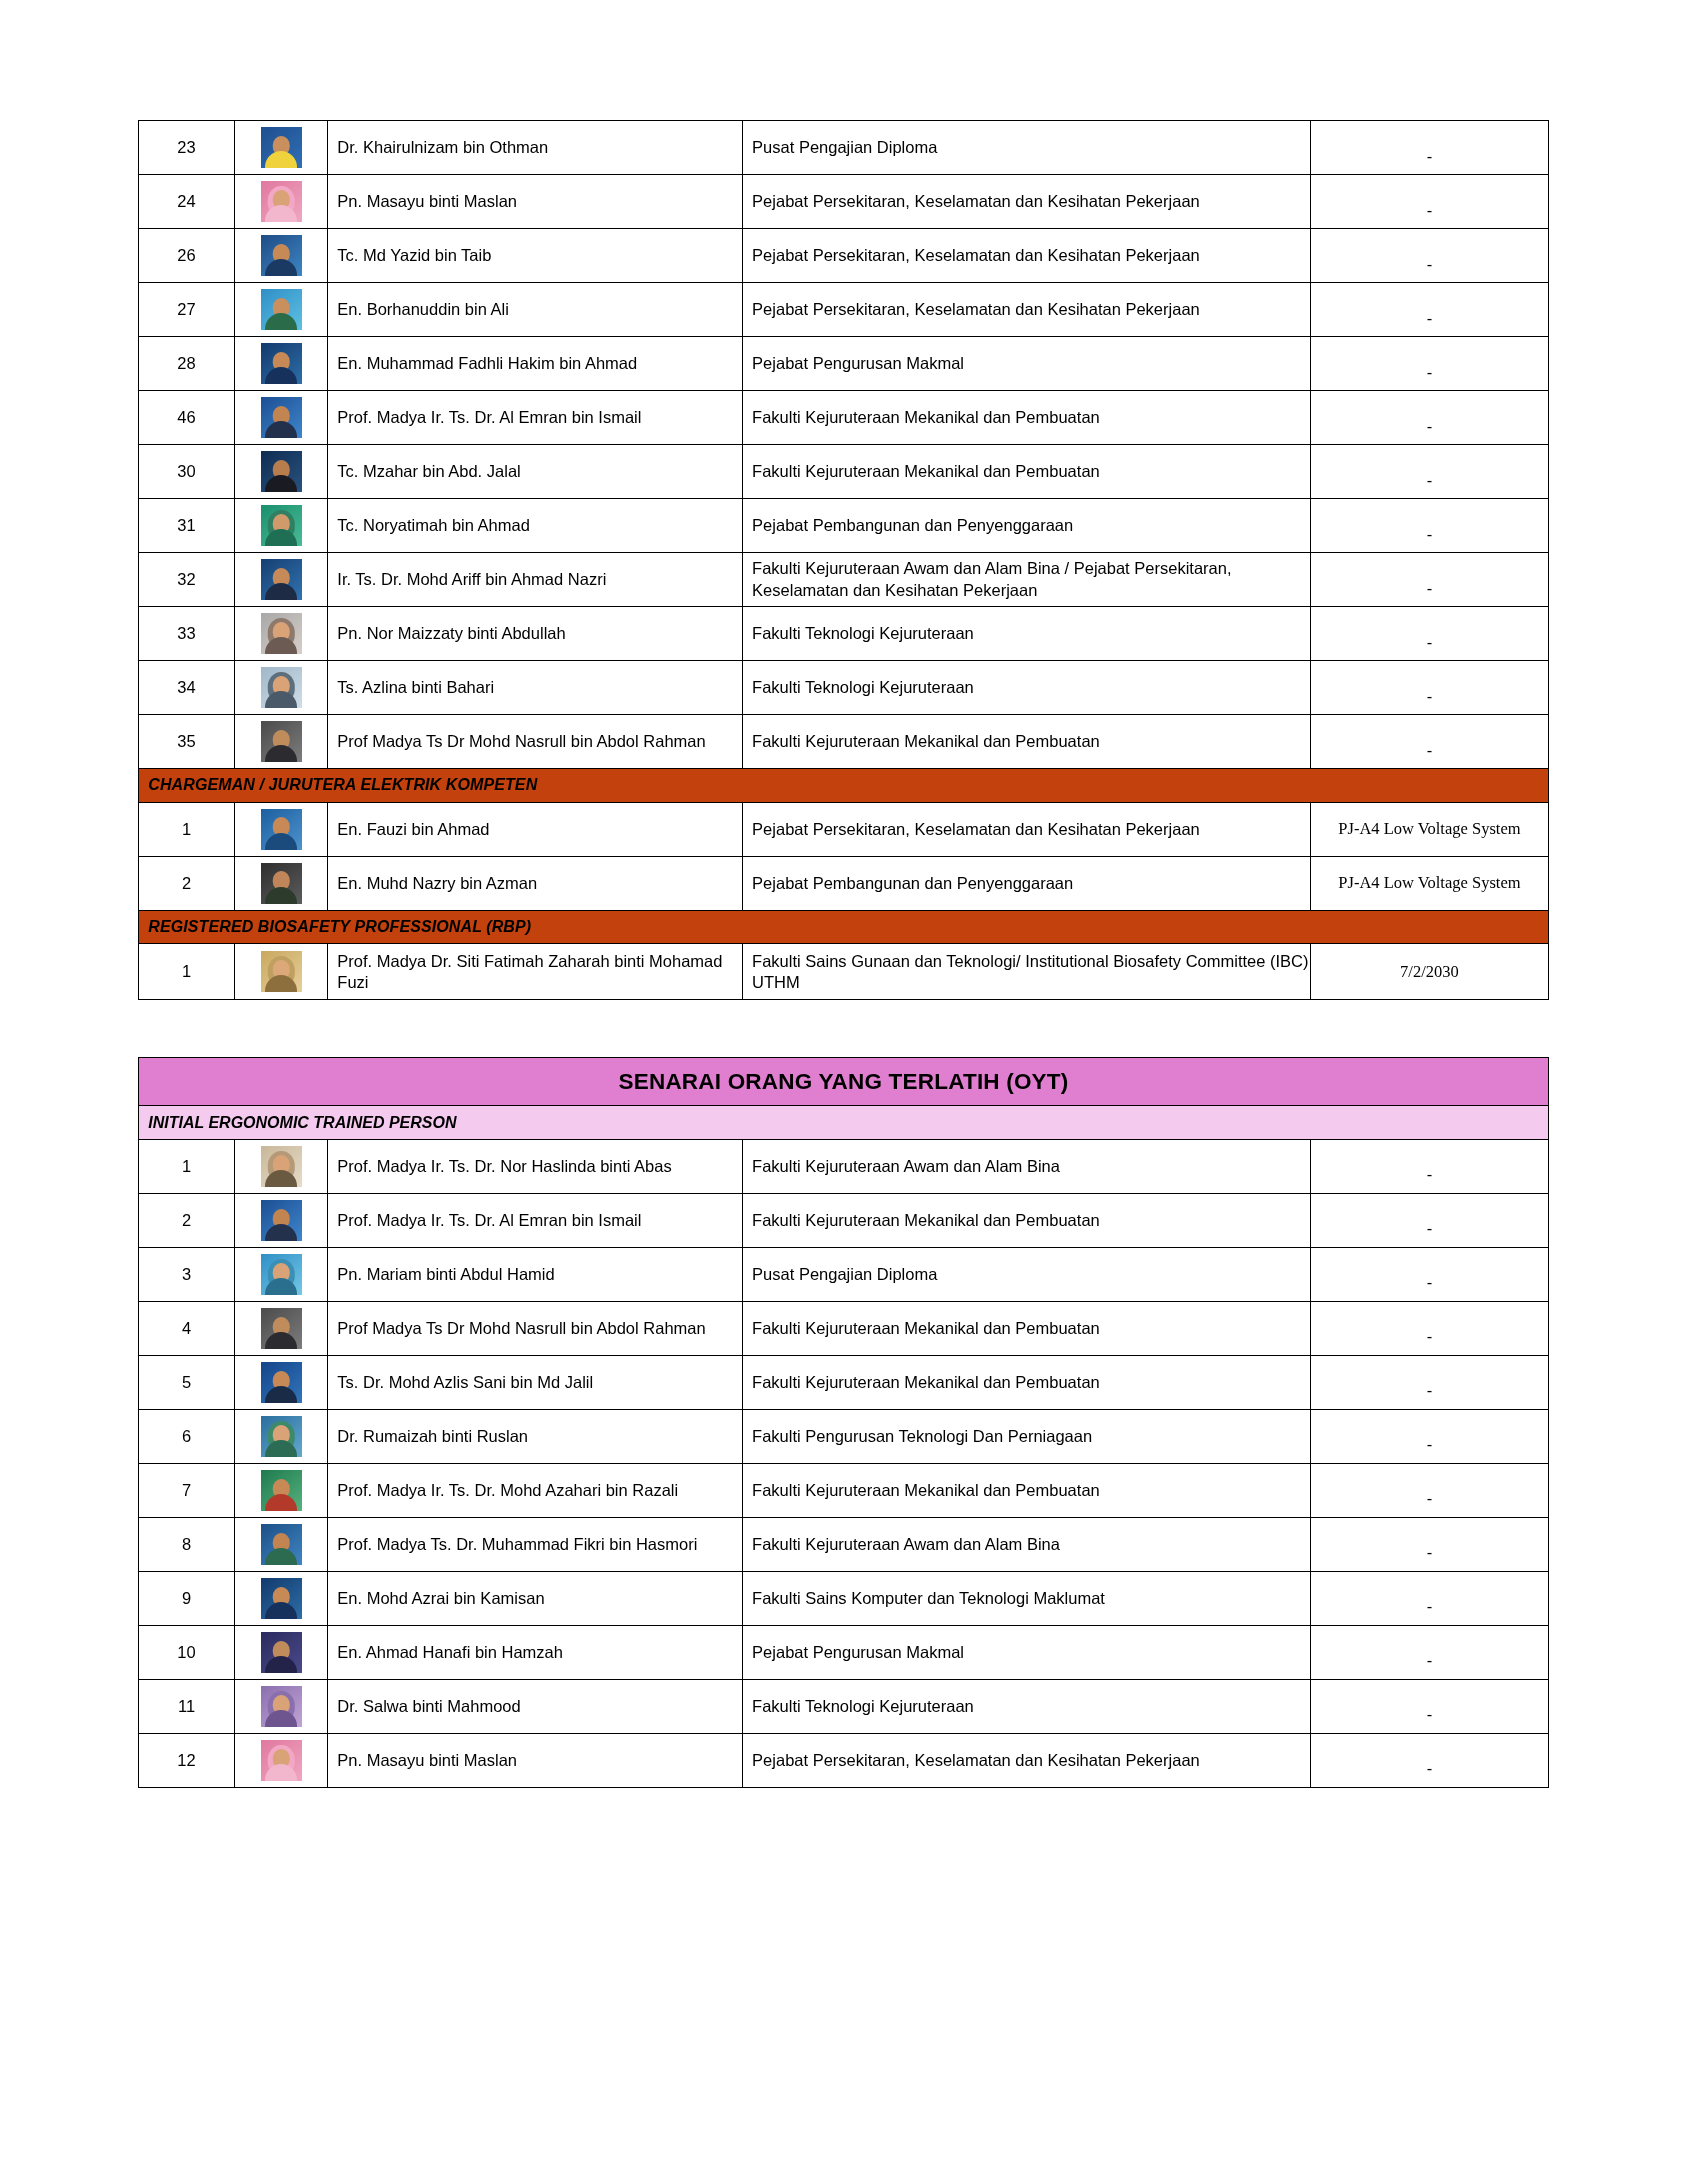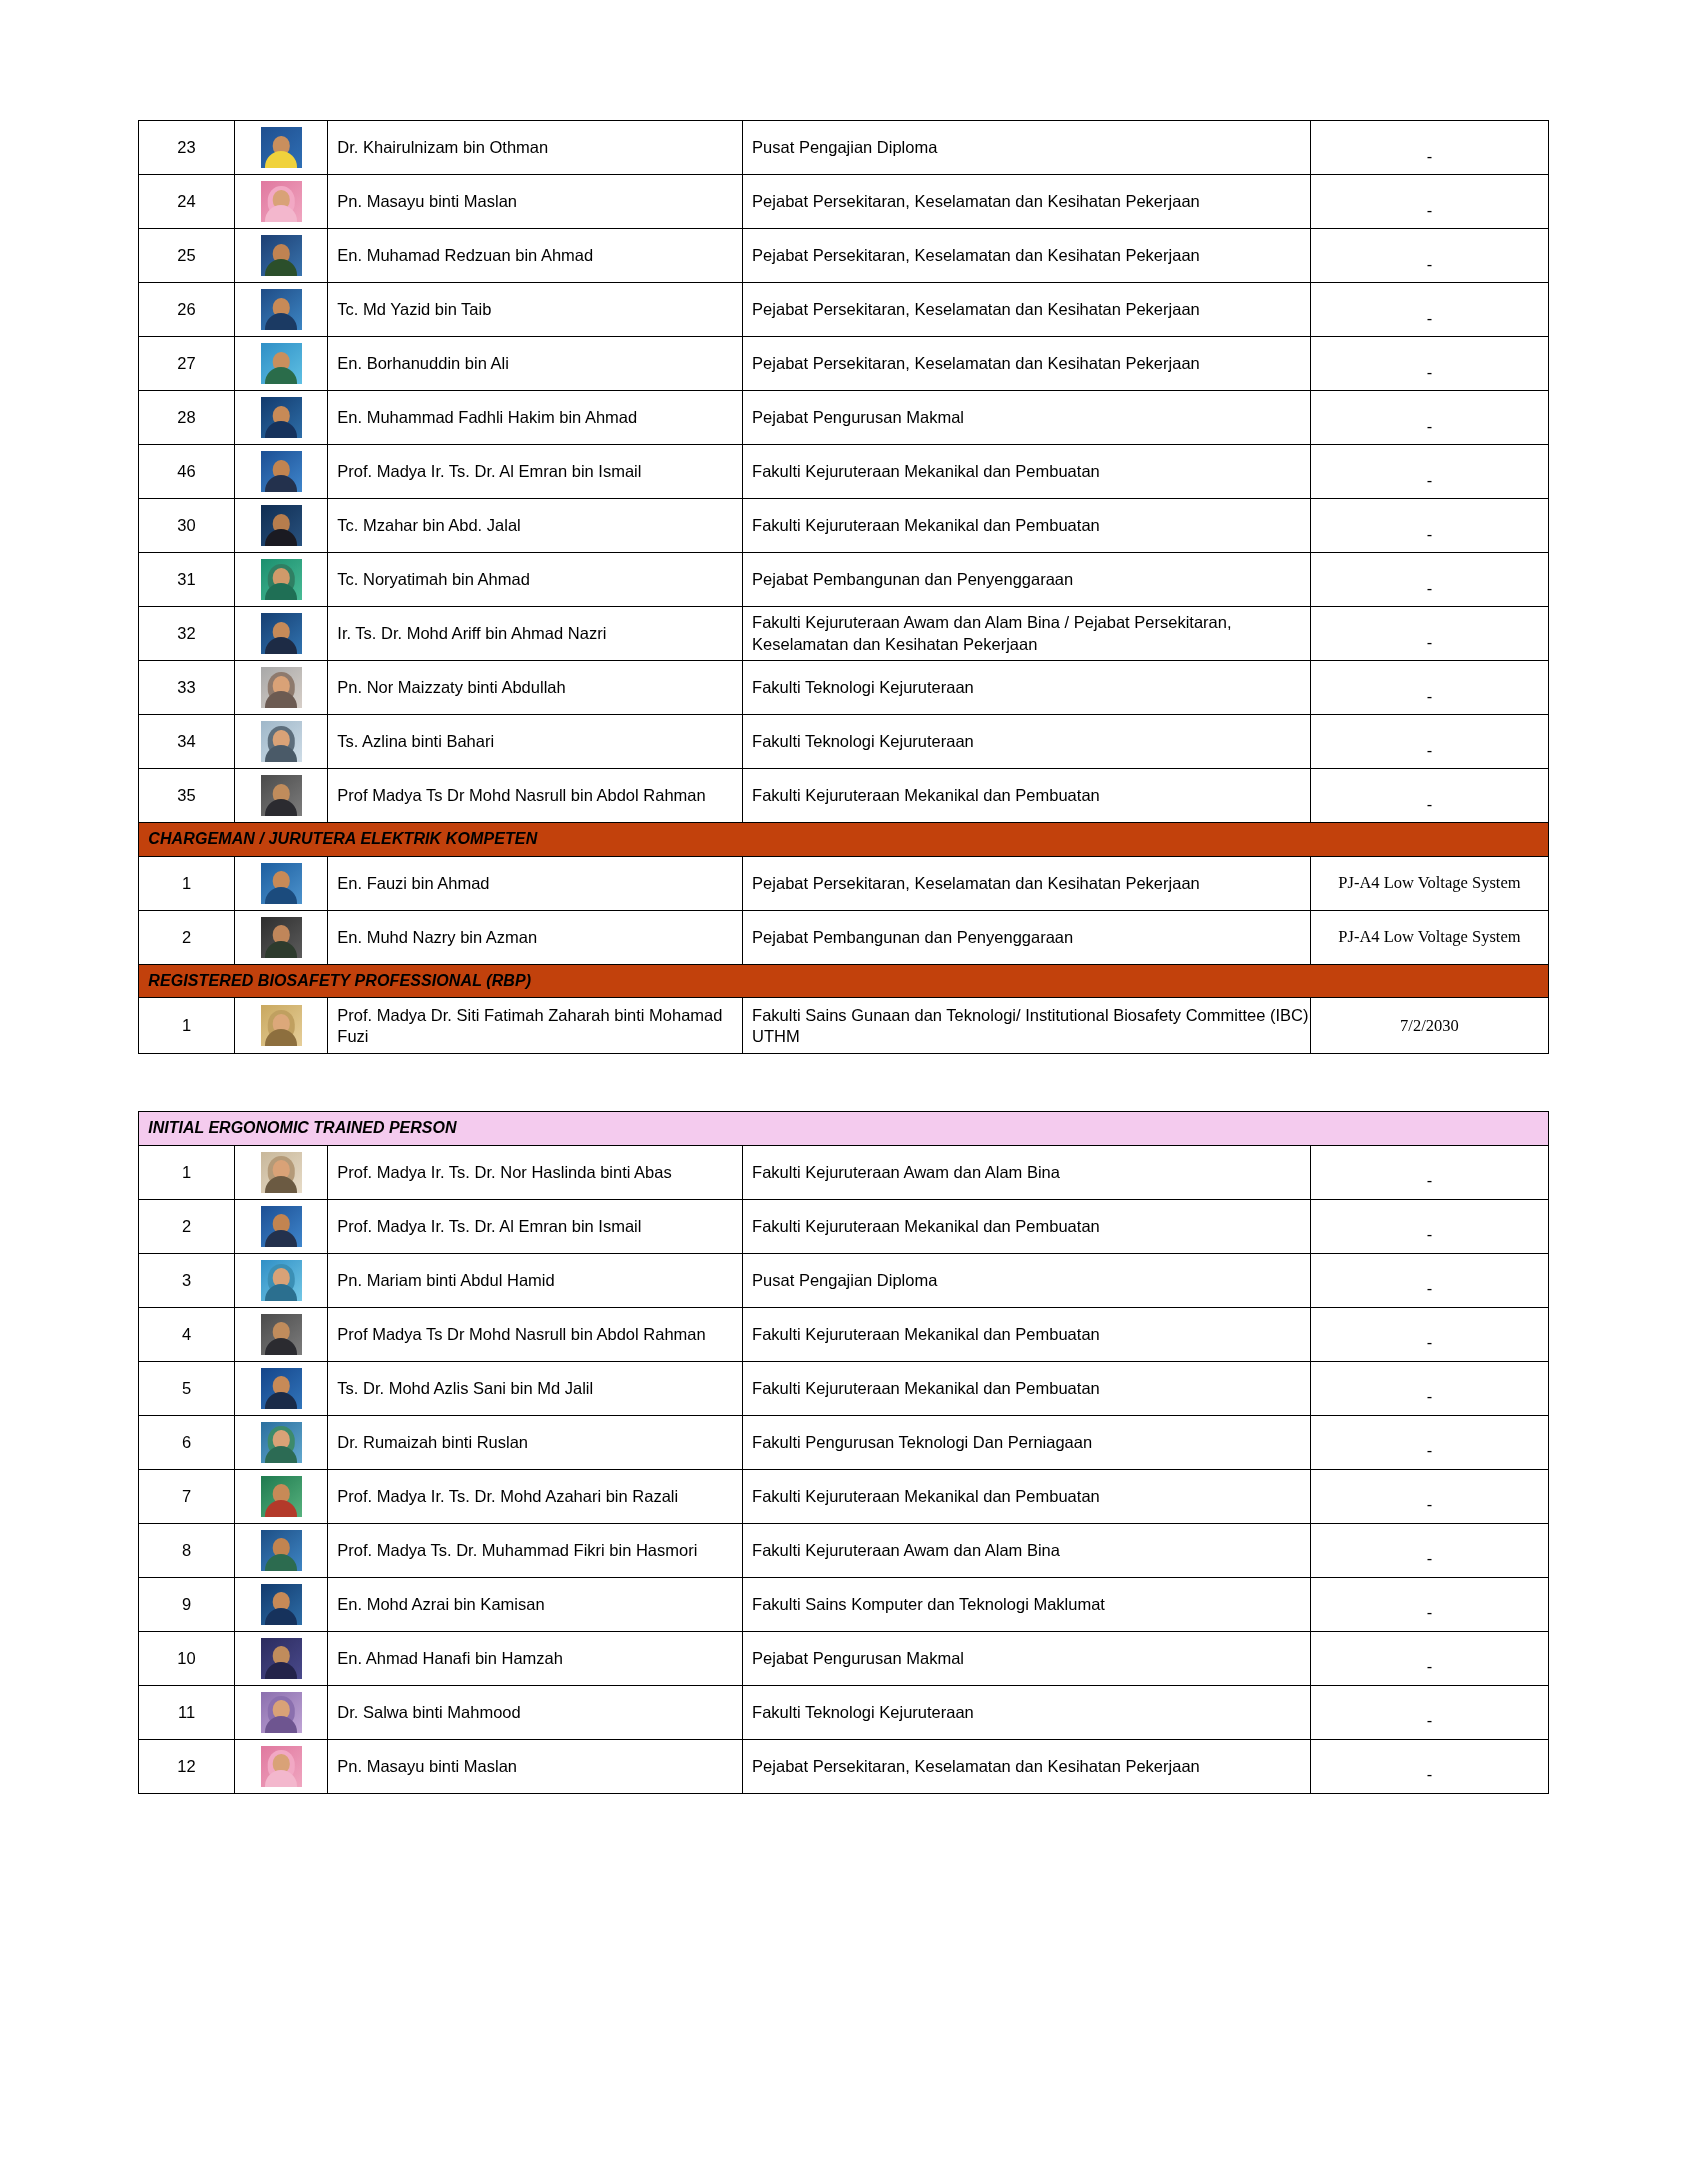--- a/index.html
+++ b/index.html
@@ -145,29 +145,20 @@
         <tr class="data-row">
           <td class="c-no">24</td>
           <td class="c-img"><span class="thumb"><span class="bg" style="background:linear-gradient(140deg,#e0789f,#f0a6c0)"></span><span class="hijab" style="background:#f2a8c4"></span><span class="head" style="background:#d9a277"></span><span class="body" style="background:#f3b7cd"></span></span></td>
           <td class="c-nama"><span class="cell-txt">Pn. Masayu binti Maslan</span></td>
           <td class="c-ptj"><span class="cell-txt">Pejabat Persekitaran, Keselamatan dan Kesihatan Pekerjaan</span></td>
           <td class="c-tarikh">
             <span class="tarikh-inner">-</span>
           </td>
         </tr>
         <tr class="data-row">
-          <td class="c-no">25</td>
-          <td class="c-img"><span class="thumb"><span class="bg" style="background:linear-gradient(140deg,#1d3f73,#3974ae)"></span><span class="head" style="background:#c08352"></span><span class="body" style="background:#2b4f2b"></span></span></td>
-          <td class="c-nama"><span class="cell-txt">En. Muhamad Redzuan bin Ahmad</span></td>
-          <td class="c-ptj"><span class="cell-txt">Pejabat Persekitaran, Keselamatan dan Kesihatan Pekerjaan</span></td>
-          <td class="c-tarikh">
-            <span class="tarikh-inner">-</span>
-          </td>
-        </tr>
-        <tr class="data-row">
           <td class="c-no">26</td>
           <td class="c-img"><span class="thumb"><span class="bg" style="background:linear-gradient(140deg,#1f4c86,#3d86c4)"></span><span class="head" style="background:#c78a57"></span><span class="body" style="background:#1b3a63"></span></span></td>
           <td class="c-nama"><span class="cell-txt">Tc. Md Yazid bin Taib</span></td>
           <td class="c-ptj"><span class="cell-txt">Pejabat Persekitaran, Keselamatan dan Kesihatan Pekerjaan</span></td>
           <td class="c-tarikh">
             <span class="tarikh-inner">-</span>
           </td>
         </tr>
         <tr class="data-row">
           <td class="c-no">27</td>
@@ -290,20 +281,23 @@
 
   <table>
     <colgroup>
       <col style="width:94px">
         <col style="width:91px">
         <col style="width:406px">
         <col style="width:556px">
         <col style="width:233px">
     </colgroup>
     <tbody>
+      <tr class="title-row">
+        <td colspan="5">SENARAI ORANG YANG TERLATIH (OYT)</td>
+      </tr>
       <tr class="subsection-row">
         <td colspan="5">INITIAL ERGONOMIC TRAINED PERSON</td>
       </tr>
     </tbody>
     <tbody id="t2-body">
         <tr class="data-row">
           <td class="c-no">1</td>
           <td class="c-img"><span class="thumb"><span class="bg" style="background:linear-gradient(140deg,#c8b79a,#e7dcc8)"></span><span class="hijab" style="background:#b49a78"></span><span class="head" style="background:#d9a277"></span><span class="body" style="background:#6b5a42"></span></span></td>
           <td class="c-nama"><span class="cell-txt">Prof. Madya Ir. Ts. Dr. Nor Haslinda binti Abas</span></td>
           <td class="c-ptj"><span class="cell-txt"> Fakulti Kejuruteraan Awam dan Alam Bina</span></td>

